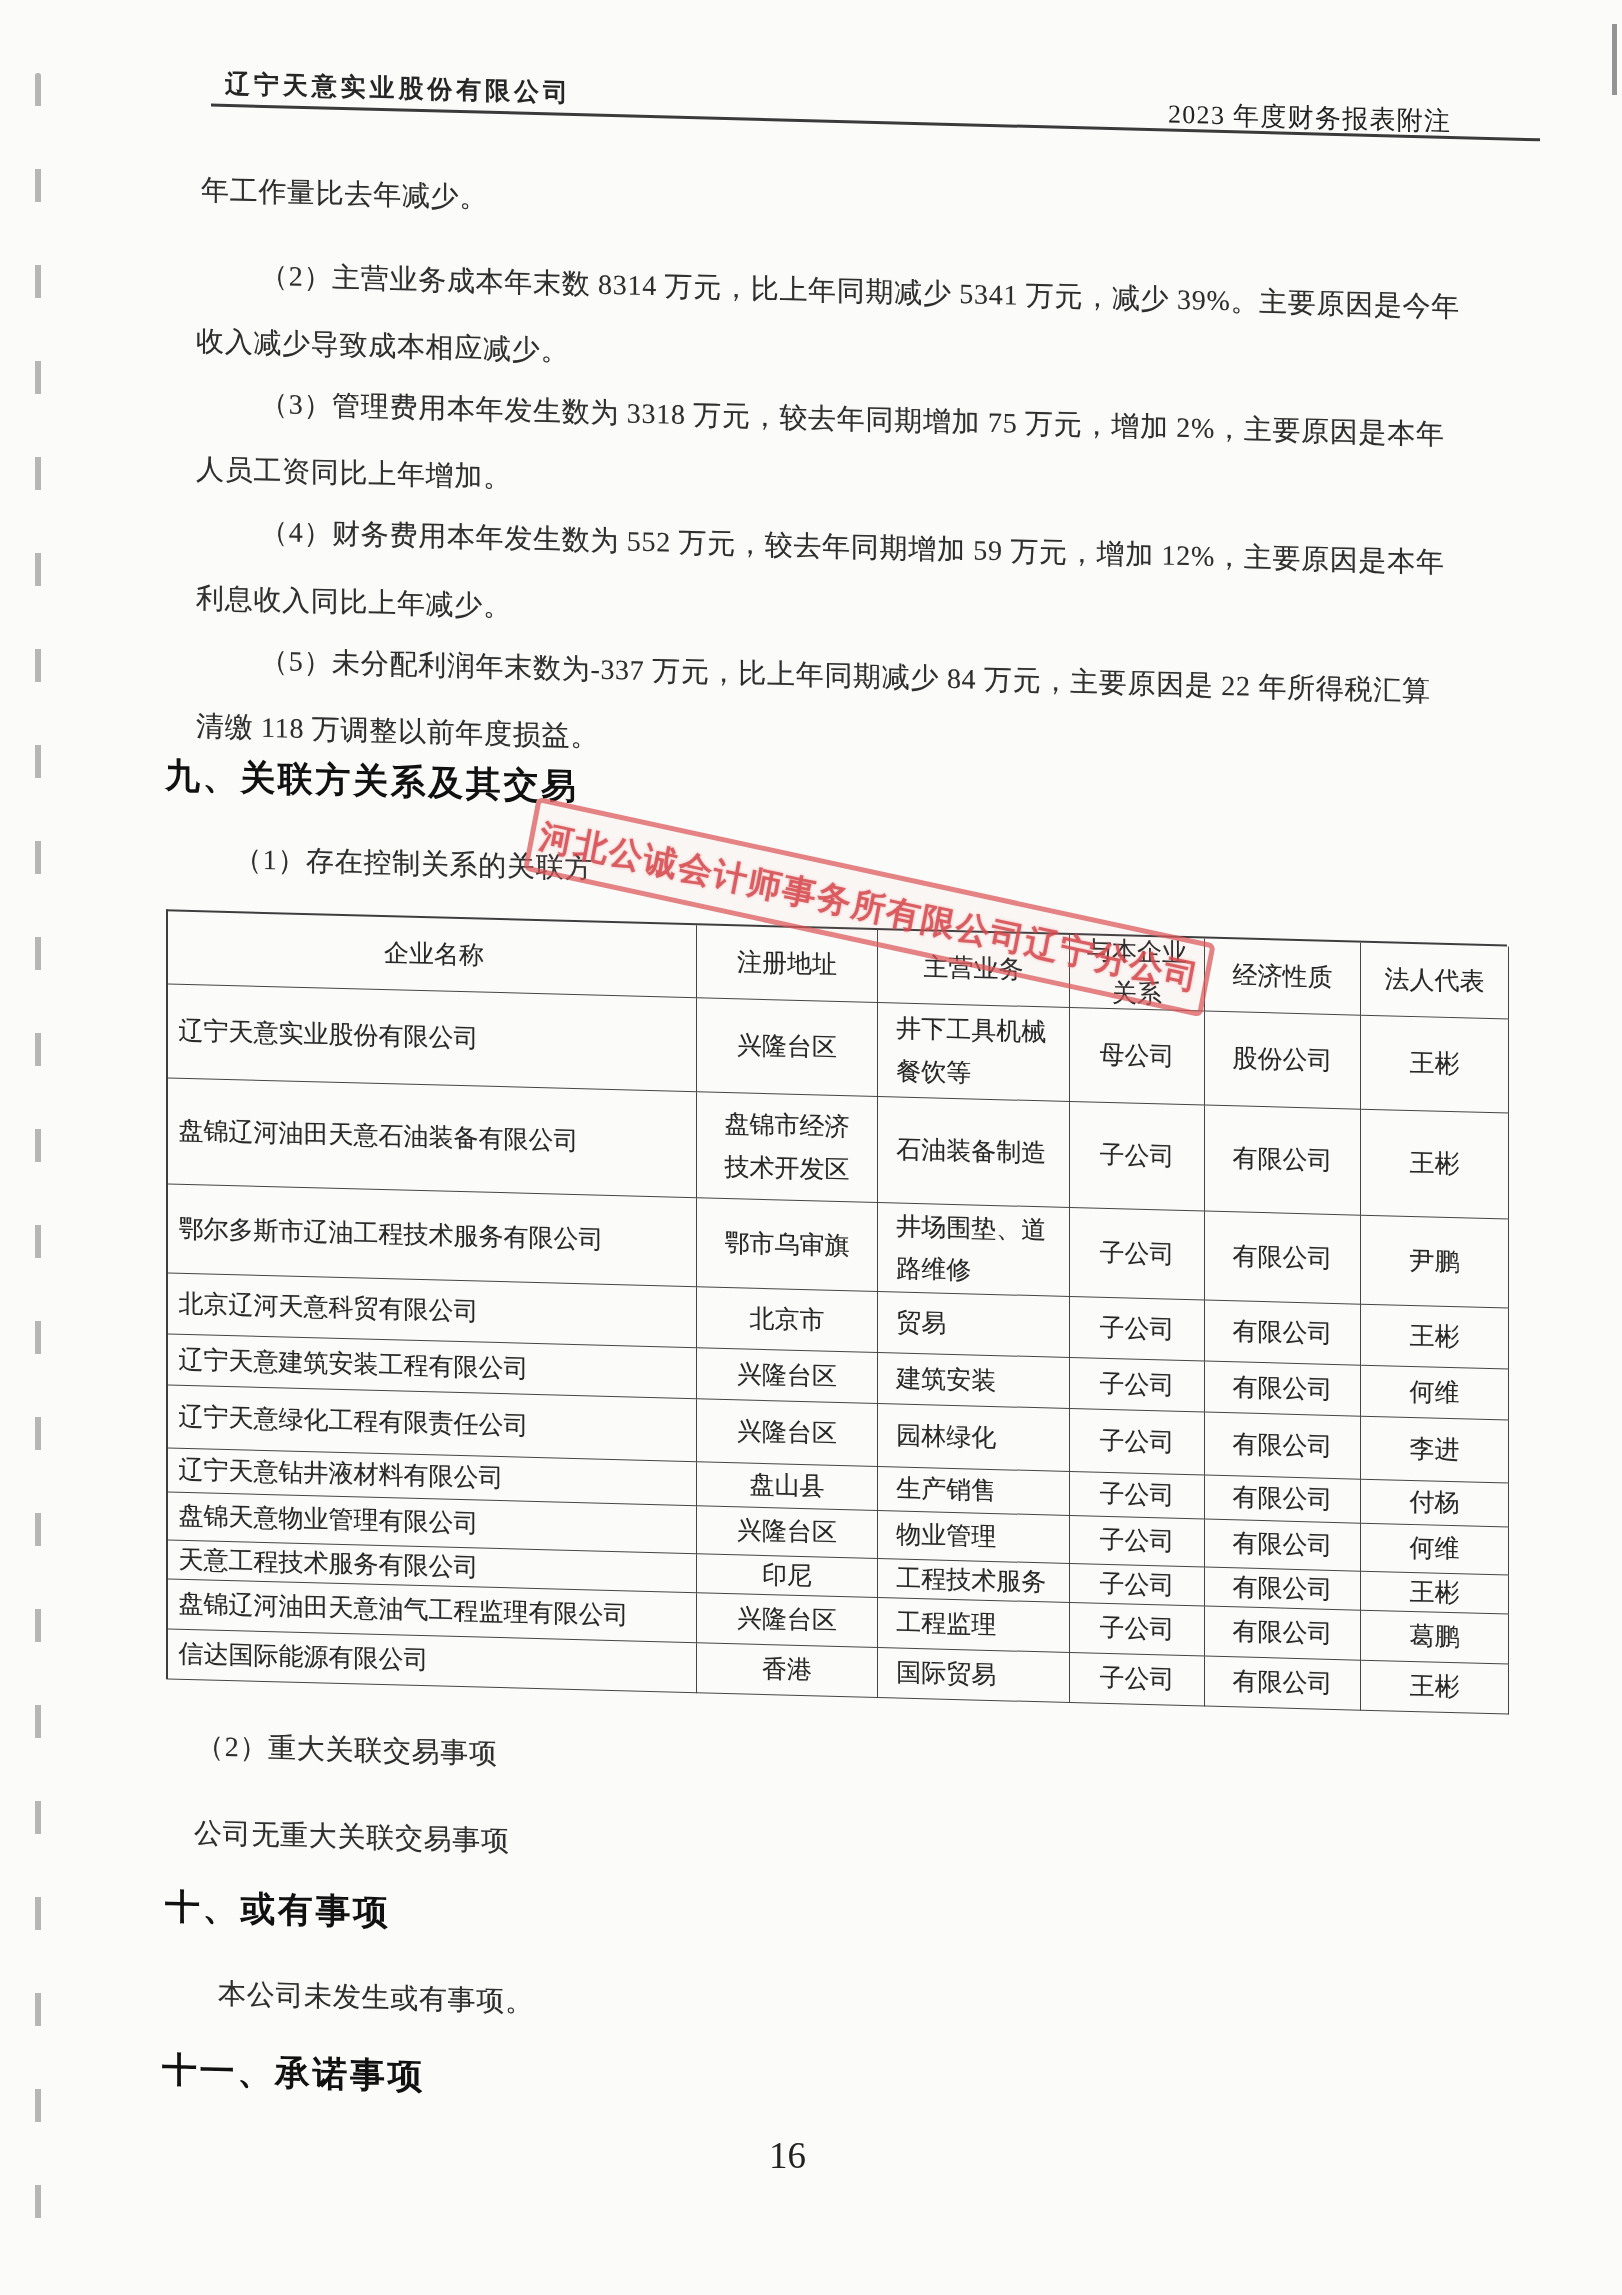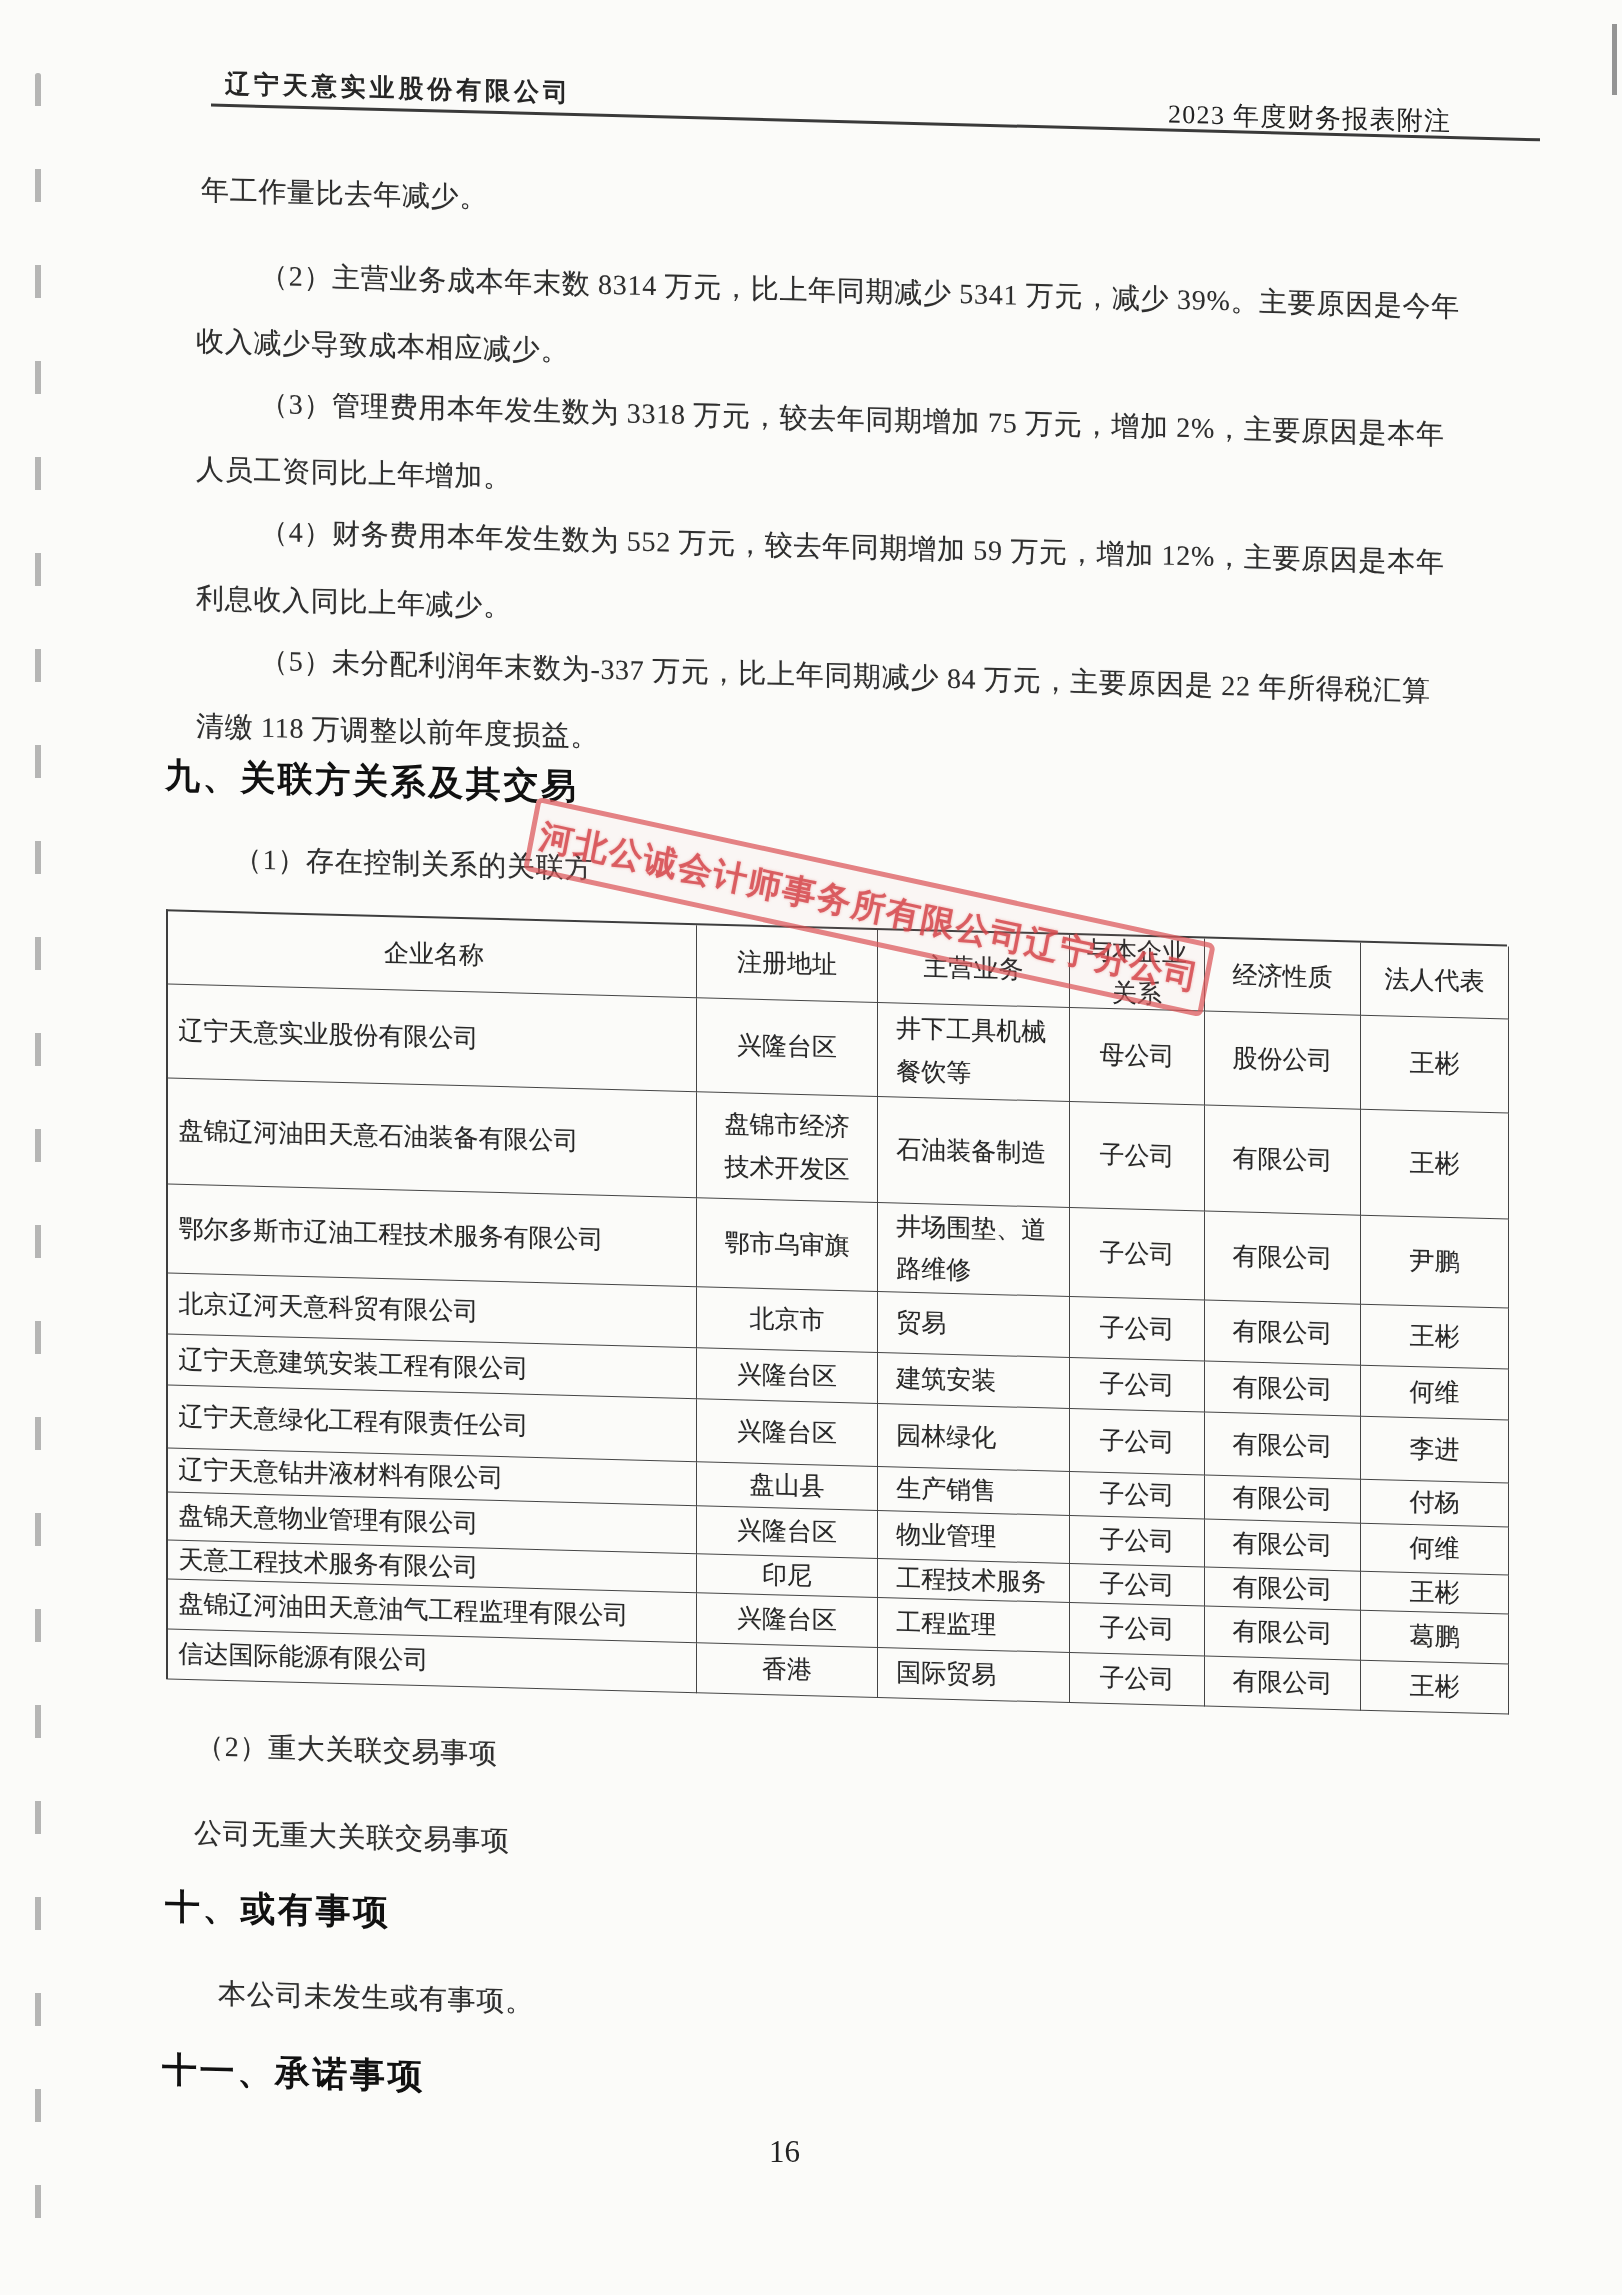--- a/index.html
+++ b/index.html
@@ -80,21 +80,21 @@
   .bind-strip {
     position:absolute; left:35px; top:73px; width:5.9px; height:2185px;
     background:repeating-linear-gradient(to bottom,
       rgba(125,125,125,.55) 0px, rgba(125,125,125,.55) 33px,
       rgba(125,125,125,0) 33px, rgba(125,125,125,0) 96px);
     border-radius:2.6px;
   }
   .corner-mark { position:absolute; left:1612px; top:23.6px; width:4.6px; height:71px;
     background:rgba(80,80,80,.6); }
 
-  .page-num { position:absolute; left:769px; top:2134px; font-size:31px; color:#222; }
+  .page-num { position:absolute; left:769px; top:2134px; font-size:37px; color:#222; }
 </style>
 </head>
 <body>
 
 <div class="page">
 
   <div class="bind-strip"></div>
   <div class="corner-mark"></div>
 
   <div class="skew">

